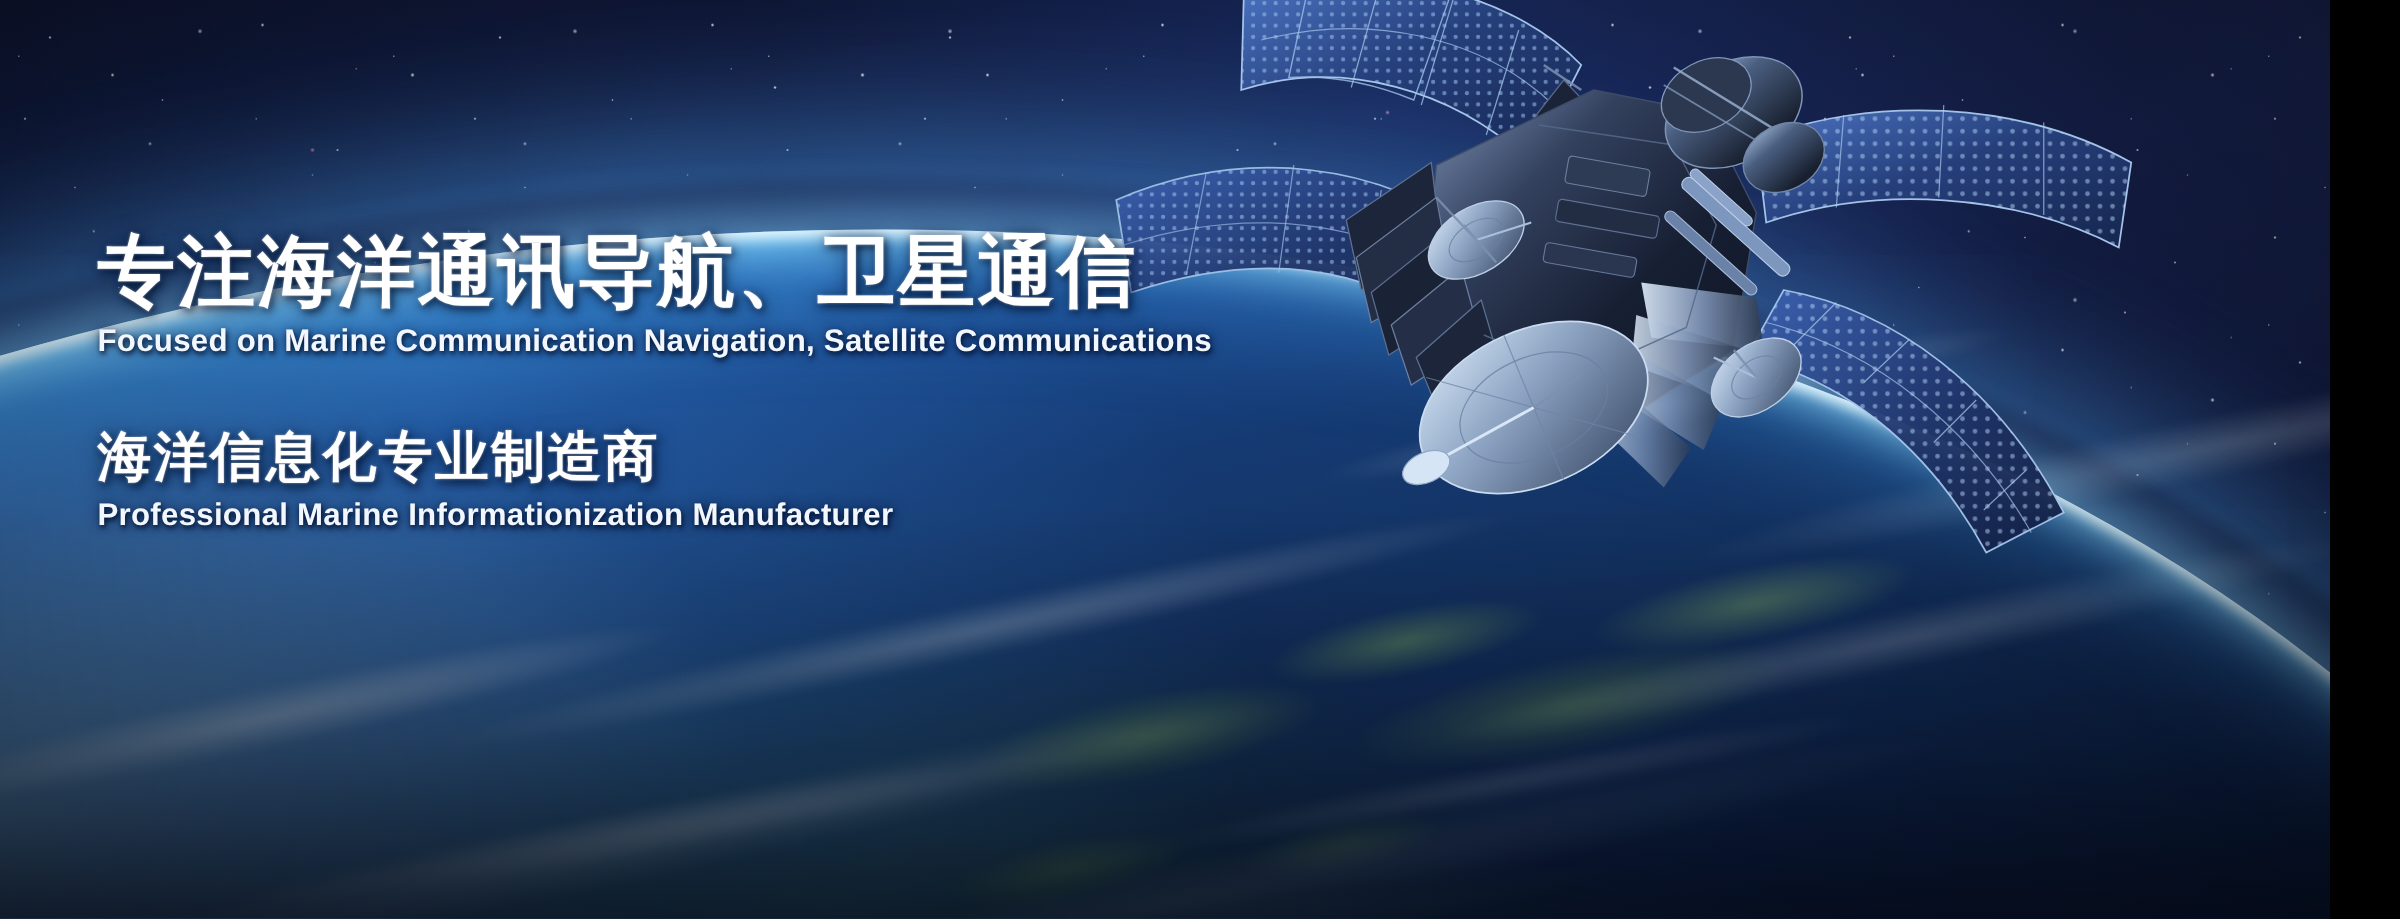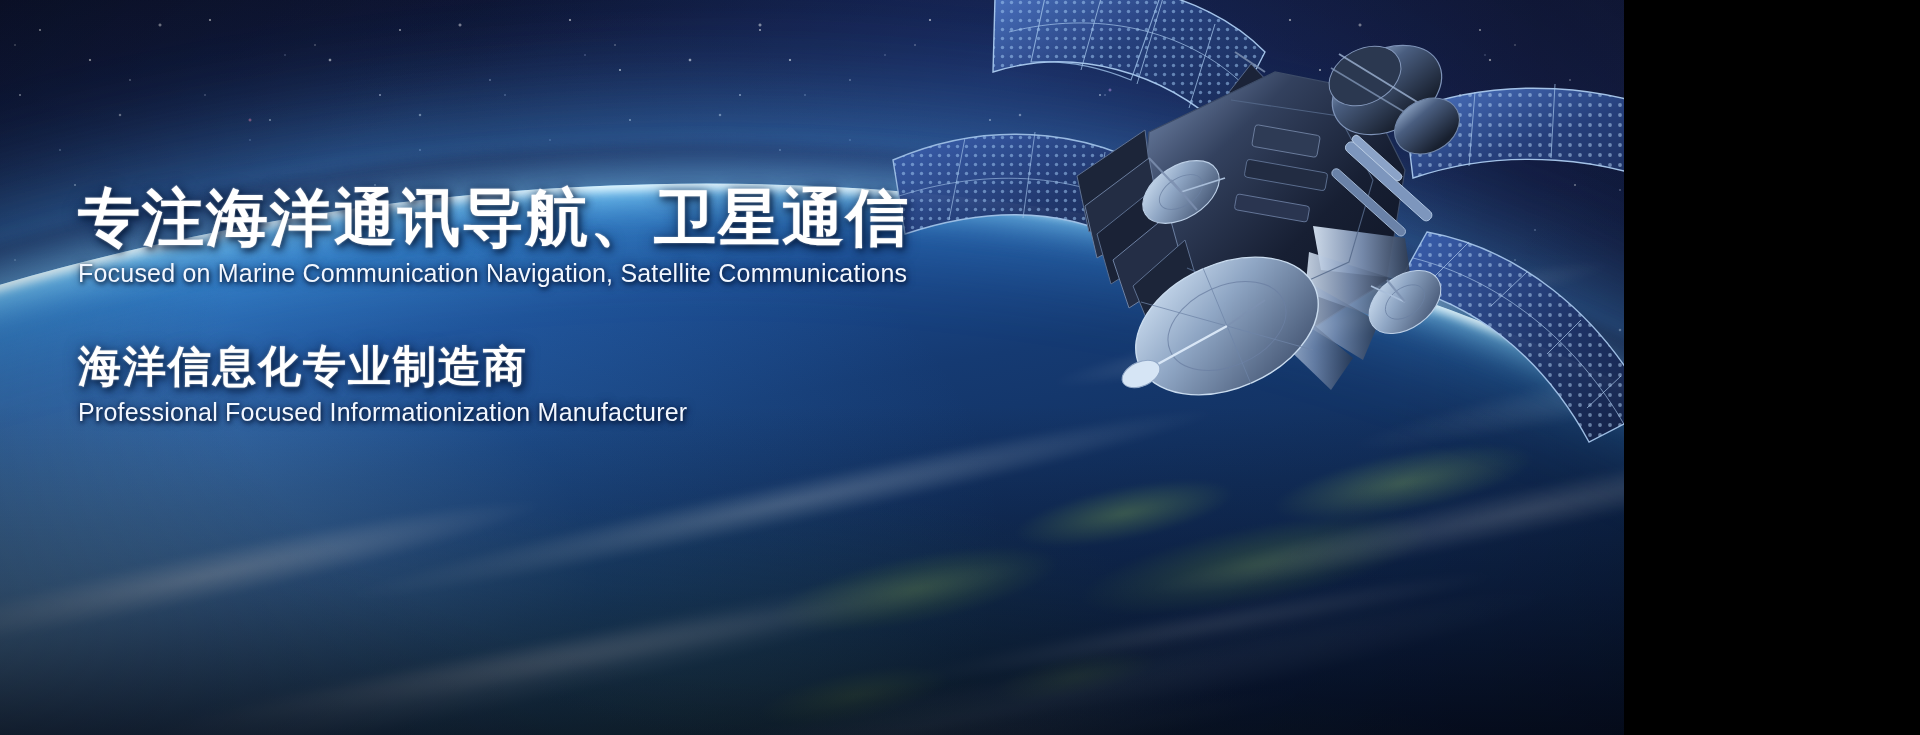--- a/index.html
+++ b/index.html
@@ -1,21 +1,21 @@
 <!DOCTYPE html>
 <html><head>
 <meta charset="utf-8">
 <style>
   * { margin:0; padding:0; box-sizing:border-box; }
   html,body { background:#000; }
   body { font-family:"Liberation Sans", sans-serif; }
 
   #banner {
     position:relative;
-    width:1624px; height:735px;
+    width:1864px; height:735px;
     overflow:hidden;
     background:#060a1c;
   }
 
   
   .sky {
     position:absolute; inset:0;
     background:
       radial-gradient(ellipse 1400px 700px at 14% 62%, rgba(40,110,200,0.40) 0%, rgba(20,50,120,0.18) 42%, rgba(0,0,0,0) 70%),
       radial-gradient(ellipse 900px 520px at 62% 10%, rgba(30,58,130,0.45) 0%, rgba(10,20,60,0.10) 60%, rgba(0,0,0,0) 80%),
@@ -167,21 +167,21 @@
   .cn {
     font-size:62px; font-weight:700; color:#ffffff;
     letter-spacing:2px; line-height:1.04; white-space:nowrap;
     text-shadow:
       0 0 2px rgba(255,255,255,.55),
       2px 3px 7px rgba(0,18,48,.88),
       0 2px 16px rgba(0,25,70,.75);
   }
   .en {
     margin-top:9px;
-    font-size:25px; font-weight:400; color:#f2f7ff;
+    font-size:25px; font-weight:700; color:#f2f7ff;
     letter-spacing:.2px; white-space:nowrap;
     text-shadow:
       1px 2px 4px rgba(0,14,40,.92),
       0 0 10px rgba(0,20,60,.75);
   }
   .block.second .cn { font-size:43px; }
   .block.second { margin-bottom:0; }
 </style>
 </head>
 <body>
@@ -352,18 +352,18 @@
 
   <div class="copy">
 
     <div class="block">
       <div class="cn">专注海洋通讯导航、卫星通信</div>
       <div class="en">Focused on Marine Communication Navigation, Satellite Communications</div>
     </div>
 
     <div class="block second">
       <div class="cn">海洋信息化专业制造商</div>
-      <div class="en">Professional Focused Informationization Manufacturer</div>
+      <div class="en">Professional Marine Informationization Manufacturer</div>
     </div>
 
   </div>
 
 </div>
 
 </body></html>

